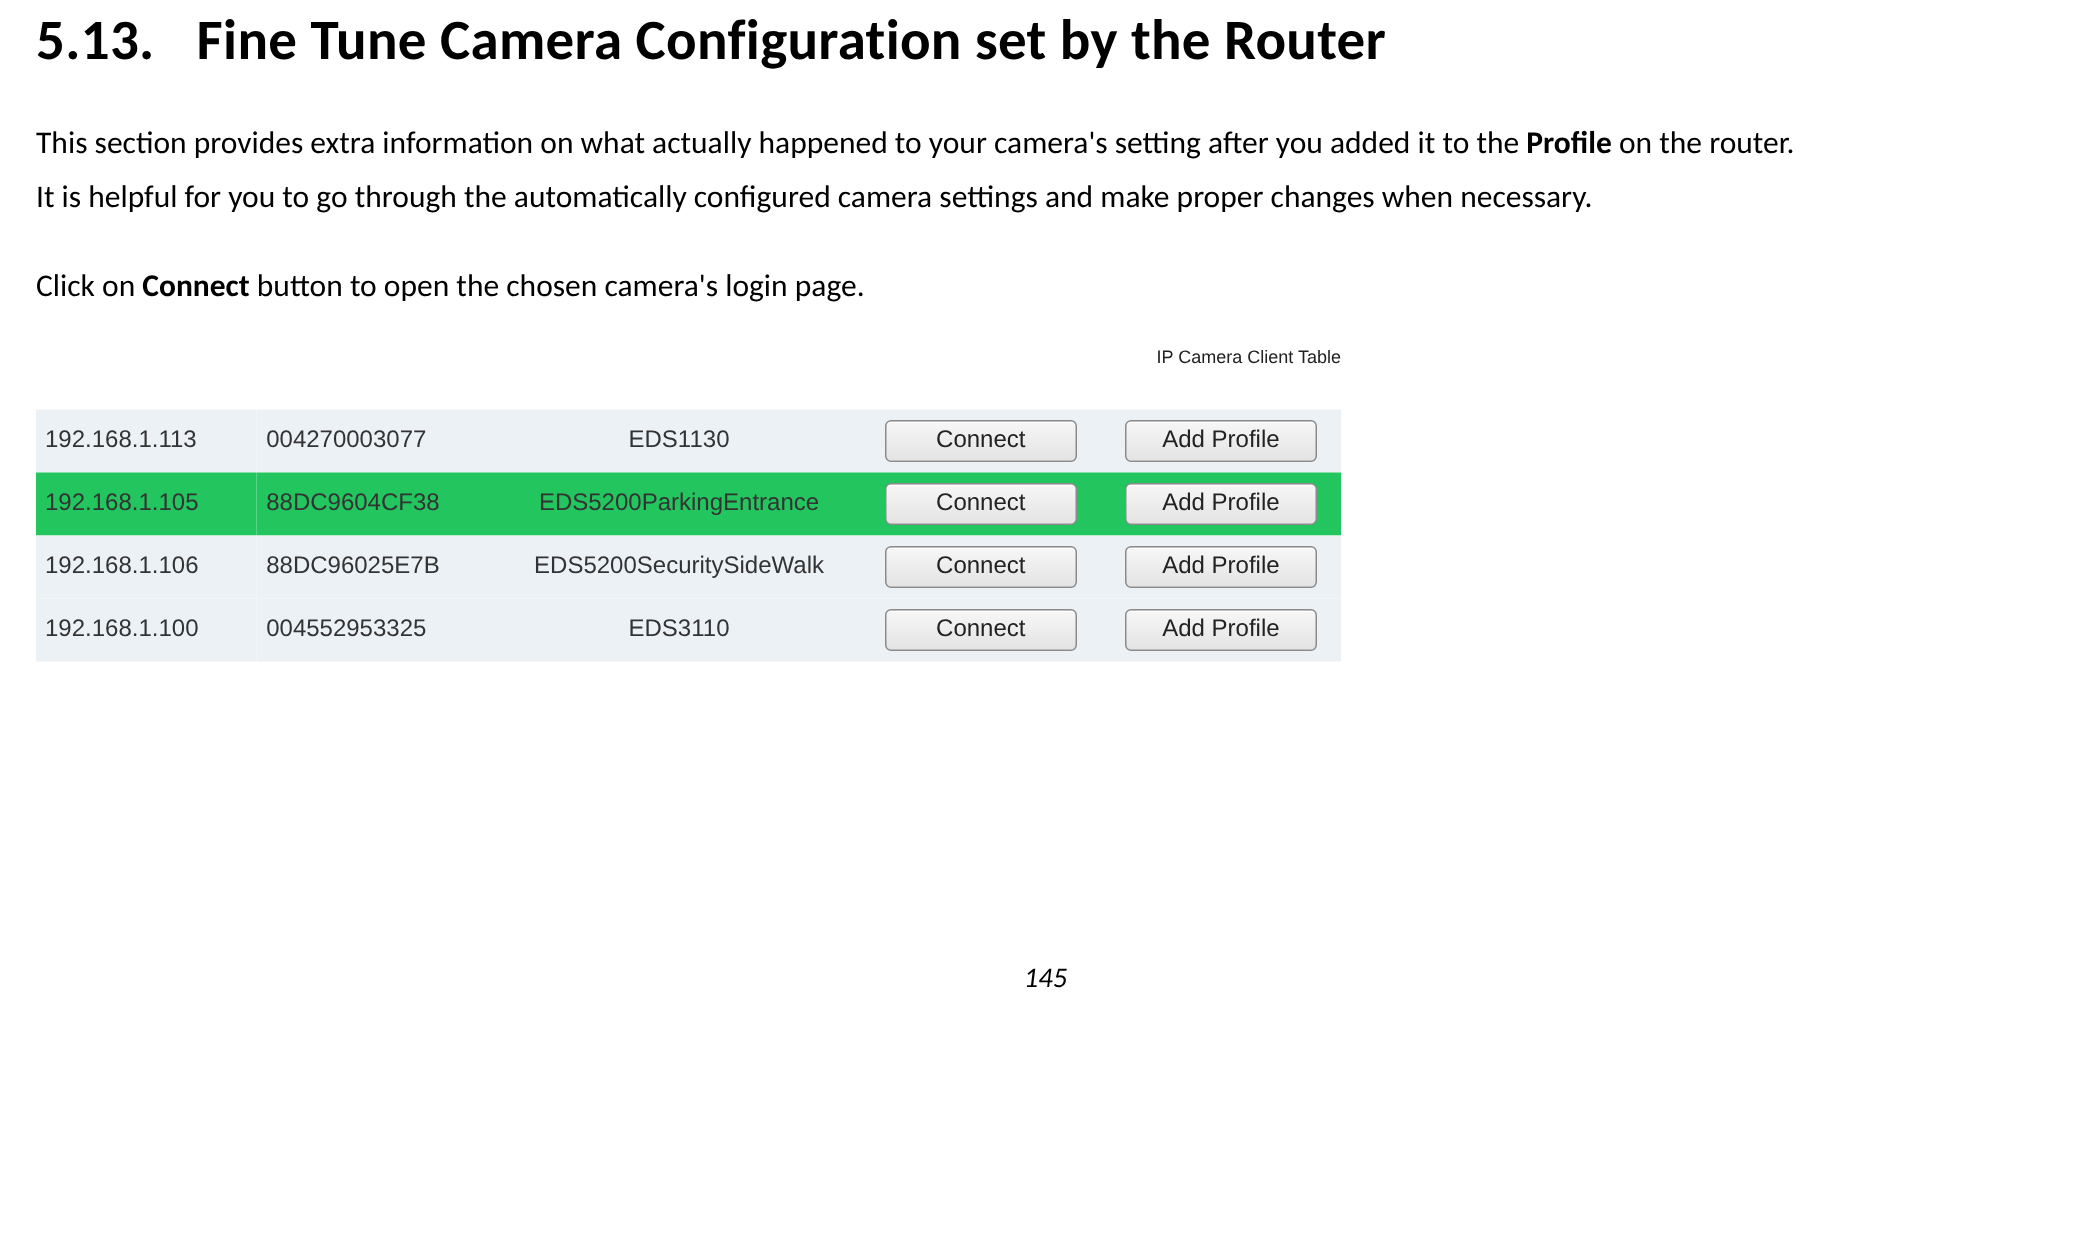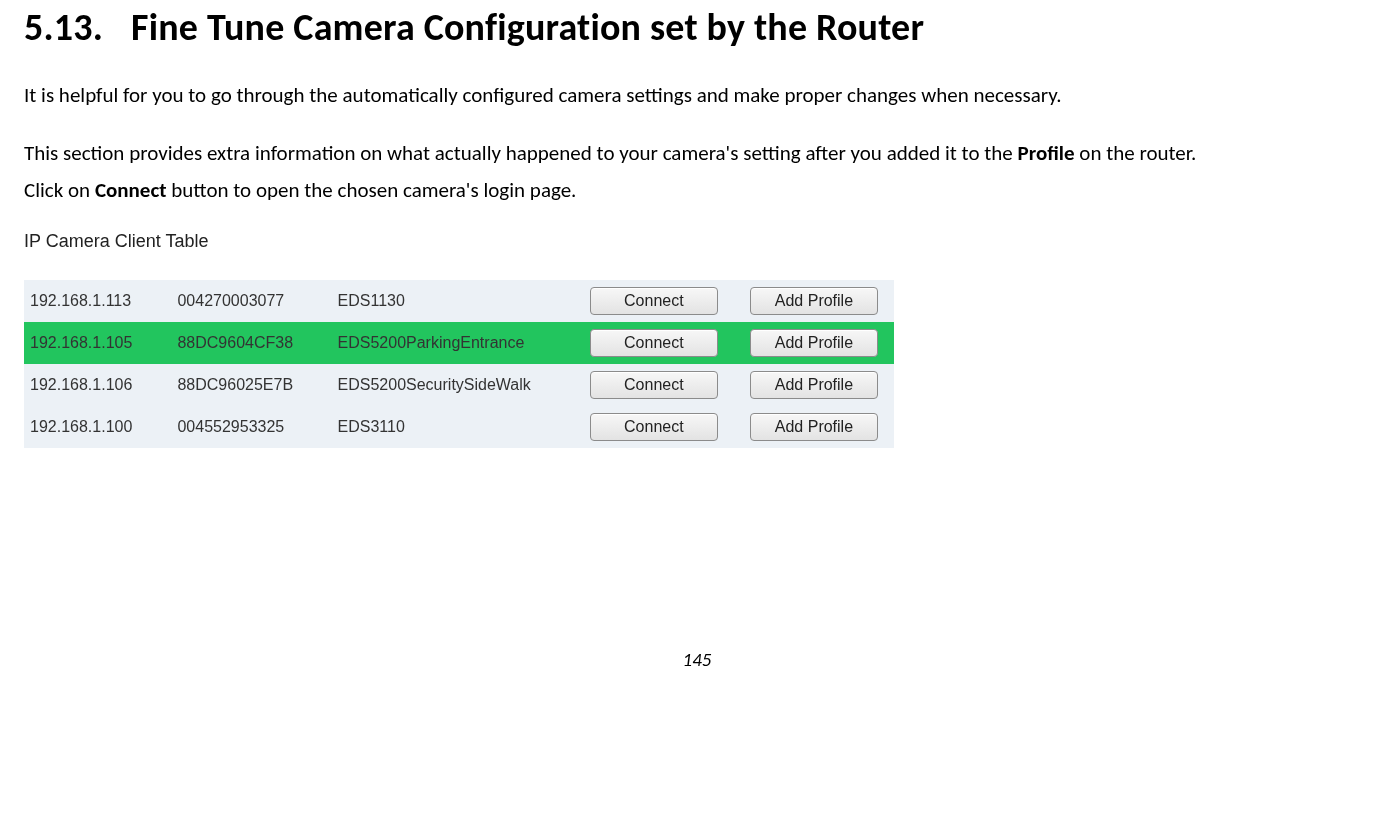--- a/index.html
+++ b/index.html
@@ -32,23 +32,24 @@
     margin-bottom: 28px;
   }
   .bold { font-weight: 700; }
 
   .table-wrap {
     margin-top: 26px;
     width: 870px;
   }
   .table-title {
     font-family: Tahoma, Arial, sans-serif;
-    font-size: 18px;
+    font-size: 12px;
     color: #222;
     margin-bottom: 6px;
+    text-align: right;
   }
   table.client-table {
     border-collapse: collapse;
     width: 100%;
     font-family: Tahoma, Arial, sans-serif;
     font-size: 16px;
     margin-top: 28px;
   }
   table.client-table td {
     padding: 4px 6px;
@@ -56,21 +57,21 @@
     height: 34px;
   }
   table.client-table tr.odd td {
     background: #ecf1f6;
   }
   table.client-table tr.even td {
     background: #22c55e;
   }
   .col-ip { width: 128px; color: #333; }
   .col-mac { width: 140px; color: #333; }
-  .col-name { width: 218px; text-align: left; color: #333; }
+  .col-name { width: 218px; text-align: center; color: #333; }
   .col-btn { width: 140px; text-align: center; }
 
   button.win-btn {
     font-family: Tahoma, Arial, sans-serif;
     font-size: 16px;
     color: #222;
     width: 128px;
     height: 28px;
     border: 1px solid #8b8b8b;
     border-radius: 4px;
@@ -95,24 +96,24 @@
 </style>
 </head>
 <body>
 
 <div class="page">
 
   <h1 class="section-heading">
     <span class="num">5.13.</span><span>Fine Tune Camera Configuration set by the Router</span>
   </h1>
 
-  <p class="body-text gap-below">It is helpful for you to go through the automatically configured camera settings and make proper changes when necessary.</p>
   <p class="body-text">
     <span>This section provides extra information on what actually happened to your camera's setting after you added it to the </span><span class="bold">Profile</span><span> on the router.</span>
   </p>
+  <p class="body-text gap-below">It is helpful for you to go through the automatically configured camera settings and make proper changes when necessary.</p>
 
   <p class="body-text">
     <span>Click on </span><span class="bold">Connect</span><span> button to open the chosen camera's login page.</span>
   </p>
 
   <div class="table-wrap">
     <div class="table-title">IP Camera Client Table</div>
     <table class="client-table">
       <tbody id="camera-tbody">
           <tr class="odd">

